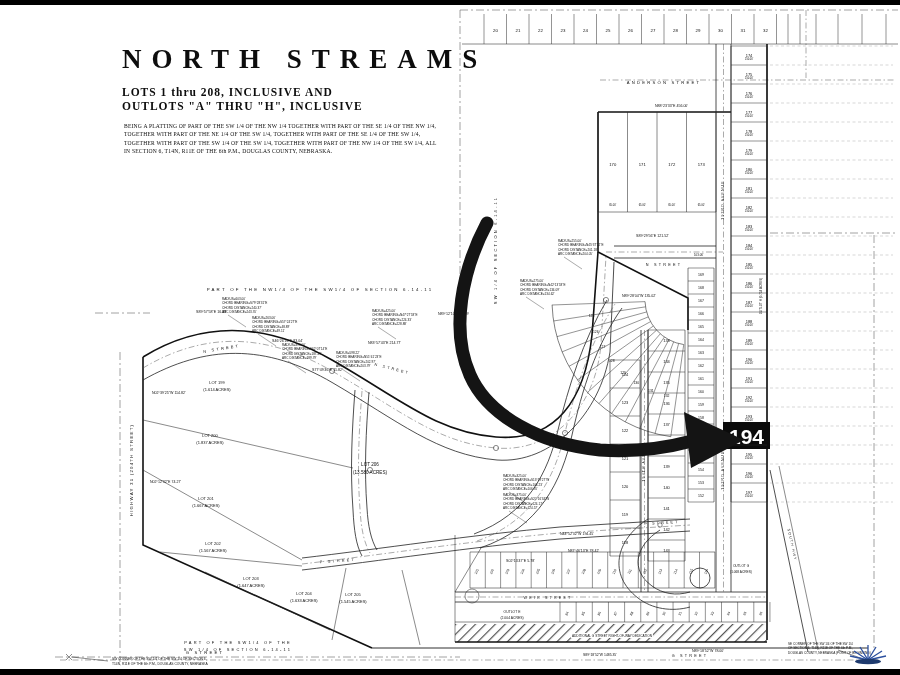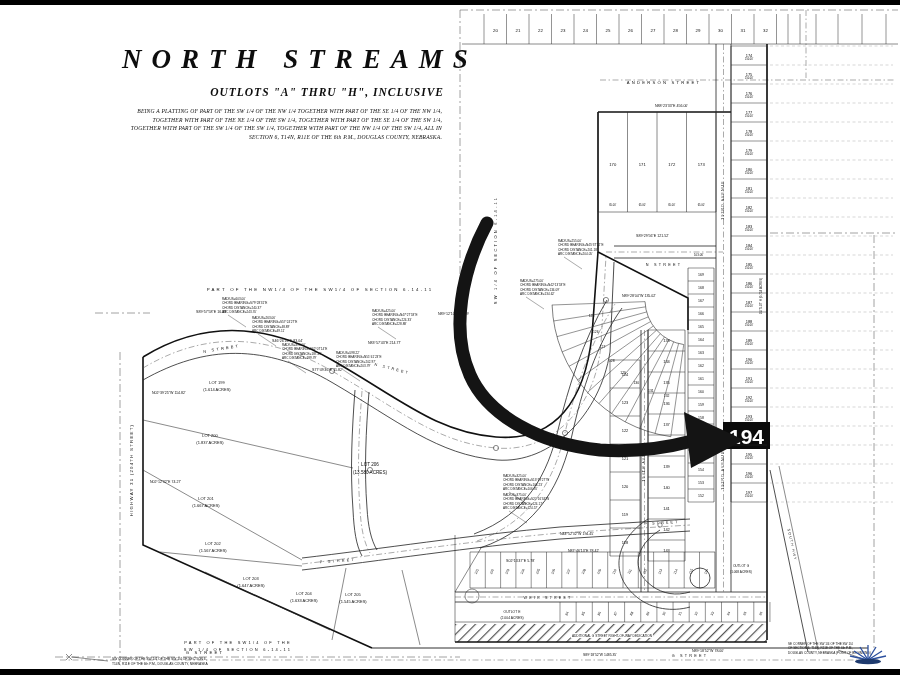--- a/index.html
+++ b/index.html
@@ -1,22 +1,22 @@
 <!DOCTYPE html>
 <html><head>
 <meta charset="utf-8">
 <style>
   html,body{margin:0;padding:0;background:#fff;}
   #canvas{position:relative;width:900px;height:675px;background:#fff;overflow:hidden;
           font-family:"Liberation Sans",sans-serif;}
   .bar{position:absolute;left:0;width:900px;background:#000;}
   #topbar{top:0;height:5px;}
   #botbar{top:669px;height:6px;}
-  #titleblock{position:absolute;left:122px;top:44px;width:322px;text-align:right;
-              font-family:"Liberation Serif",serif;color:#0d0d0d;z-index:5;font-style:italic;}
+  #titleblock{position:absolute;left:122px;top:44px;width:322px;text-align:left;
+              font-family:"Liberation Serif",serif;color:#0d0d0d;z-index:5;}
   #titleblock h1{margin:0 0 10px 0;font-size:27px;font-weight:bold;letter-spacing:10px;white-space:nowrap;}
   .sub{margin:0;font-size:11.5px;font-weight:bold;letter-spacing:1px;line-height:1.25;}
   .legal{margin:8px auto 0 auto;font-size:5.6px;line-height:1.5;letter-spacing:.2px;width:318px;}
   svg{position:absolute;left:0;top:0;}
   svg text{fill:#111;font-family:"Liberation Sans",sans-serif;}
   .hv{stroke:#111;stroke-width:1.6;fill:none;}
   .md{stroke:#1a1a1a;stroke-width:.9;fill:none;}
   .tn{stroke:#2a2a2a;stroke-width:.55;fill:none;}
   .st{stroke:#222;stroke-width:.8;fill:none;}
   .dsh{stroke:#555;stroke-width:.55;stroke-dasharray:8 3 2 3;fill:none;}
@@ -587,16 +587,17 @@
         <line x1="868" y1="660" x2="882" y2="651"></line>
         <line x1="868" y1="660" x2="850" y2="656"></line>
         <line x1="868" y1="660" x2="886" y2="656"></line>
       </g>
       <ellipse cx="868" cy="661.5" rx="13" ry="2.8" fill="#1e3a6e"></ellipse>
     </g>
   </svg>
 
   <div id="titleblock">
     <h1>NORTH STREAMS</h1>
+    <p class="sub">LOTS  1  thru  208,  INCLUSIVE  AND</p>
     <p class="sub">OUTLOTS  "A"  THRU  "H", INCLUSIVE</p>
     <p class="legal">BEING A PLATTING OF PART OF THE SW 1/4 OF THE NW 1/4 TOGETHER WITH PART OF THE SE 1/4 OF THE NW 1/4, TOGETHER WITH PART OF THE NE 1/4 OF THE SW 1/4, TOGETHER WITH PART OF THE SE 1/4 OF THE SW 1/4, TOGETHER WITH PART OF THE SW 1/4 OF THE SW 1/4, TOGETHER WITH PART OF THE NW 1/4 OF THE SW 1/4, ALL IN SECTION 6, T14N, R11E OF THE 6th P.M., DOUGLAS COUNTY, NEBRASKA.</p>
   </div>
 </div>
 
 </body></html>

